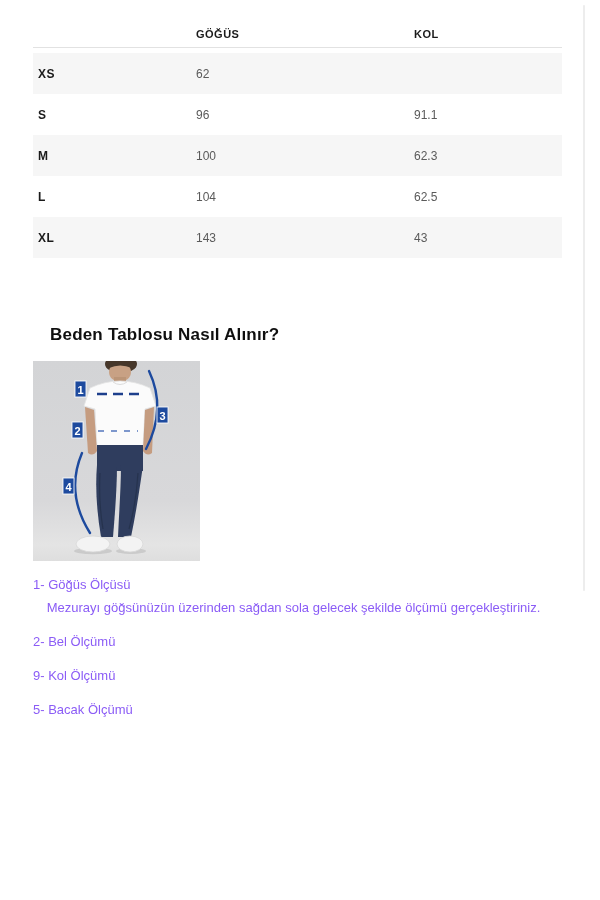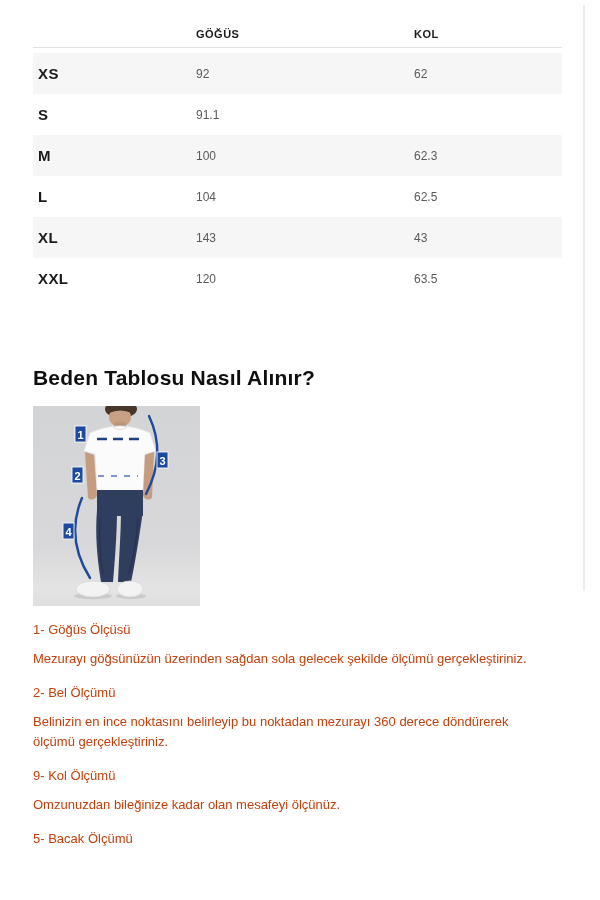--- a/index.html
+++ b/index.html
@@ -11,76 +11,71 @@
   
   .size-table{width:529px;}
   .thead{display:grid;grid-template-columns:163px 218px 1fr;height:27px;
          align-items:center;border-bottom:1px solid #e2e2e2;
          font-size:11px;font-weight:bold;letter-spacing:.5px;color:#1a1a1a;}
   .tbody{margin-top:5px;}
   .trow{display:grid;grid-template-columns:163px 218px 1fr;height:41px;
         align-items:center;font-size:12px;color:#5a5a5a;}
   .trow.stripe{background:#f6f6f6;}
   .c1{padding-left:5px;}
-  .trow .c1{font-weight:bold;font-size:15px;color:#1a1a1a;letter-spacing:.4px;}
+  .trow .c1{font-weight:bold;font-size:12px;color:#1a1a1a;letter-spacing:.4px;}
 
   
-  .guide-title{margin:67px 0 0 0;font-size:21px;font-weight:bold;color:#0f0f0f;
+  .guide-title{margin:67px 0 0 17px;font-size:17px;font-weight:bold;color:#0f0f0f;
                letter-spacing:.2px;}
   .figure-wrap{margin-top:16px;width:167px;height:200px;line-height:0;}
   .sections{margin-top:4px;}
-  .gsection{margin-top:14px;font-size:13px;color:#c2410c;line-height:20px;}
+  .gsection{margin-top:14px;font-size:13px;color:#8b5cf6;line-height:20px;}
   .gsection .ghead{margin:0;}
-  .gsection .gbody{margin:9px 0 0 0;max-width:521px;}
+  .gsection .gbody{margin:3px 0 0 0;max-width:521px;text-align:center;}
 
   
   .scroll-track{position:absolute;left:583px;top:5px;width:2px;height:586px;
                 background:#ededed;border-radius:2px;}
 </style>
 </head>
 <body>
 
 <div class="page">
   <div class="content">
 
     <div class="size-table">
       <div class="thead">
         <div class="c1"></div>
         <div class="c2">GÖĞÜS</div>
         <div class="c3">KOL</div>
       </div>
       <div class="tbody">
         <div class="trow stripe">
           <div class="c1">XS</div>
-          <div class="c2">92</div>
           <div class="c3">62</div>
         </div>
         <div class="trow">
           <div class="c1">S</div>
+          <div class="c2">96</div>
           <div class="c3">91.1</div>
         </div>
         <div class="trow stripe">
           <div class="c1">M</div>
           <div class="c2">100</div>
           <div class="c3">62.3</div>
         </div>
         <div class="trow">
           <div class="c1">L</div>
           <div class="c2">104</div>
           <div class="c3">62.5</div>
         </div>
         <div class="trow stripe">
           <div class="c1">XL</div>
           <div class="c2">143</div>
           <div class="c3">43</div>
-        </div>
-        <div class="trow">
-          <div class="c1">XXL</div>
-          <div class="c2">120</div>
-          <div class="c3">63.5</div>
         </div>
       </div>
     </div>
 
     <h2 class="guide-title">Beden Tablosu Nasıl Alınır?</h2>
 
     <div class="figure-wrap">
       <svg width="167" height="200" viewBox="0 0 167 200" xmlns="http://www.w3.org/2000/svg">
         <defs>
           <linearGradient id="bgGrad" x1="0" y1="0" x2="0" y2="1">
@@ -142,25 +137,23 @@
       </svg>
     </div>
 
     <div class="sections">
       <div class="gsection">
         <p class="ghead">1- Göğüs Ölçüsü</p>
         <p class="gbody">Mezurayı göğsünüzün üzerinden sağdan sola gelecek şekilde ölçümü gerçekleştiriniz.</p>
       </div>
       <div class="gsection">
         <p class="ghead">2- Bel Ölçümü</p>
-        <p class="gbody">Belinizin en ince noktasını belirleyip bu noktadan mezurayı 360 derece döndürerek ölçümü gerçekleştiriniz.</p>
       </div>
       <div class="gsection">
         <p class="ghead">9- Kol Ölçümü</p>
-        <p class="gbody">Omzunuzdan bileğinize kadar olan mesafeyi ölçünüz.</p>
       </div>
       <div class="gsection">
         <p class="ghead">5- Bacak Ölçümü</p>
       </div>
     </div>
 
   </div>
 
   <div class="scroll-track"></div>
 </div>

